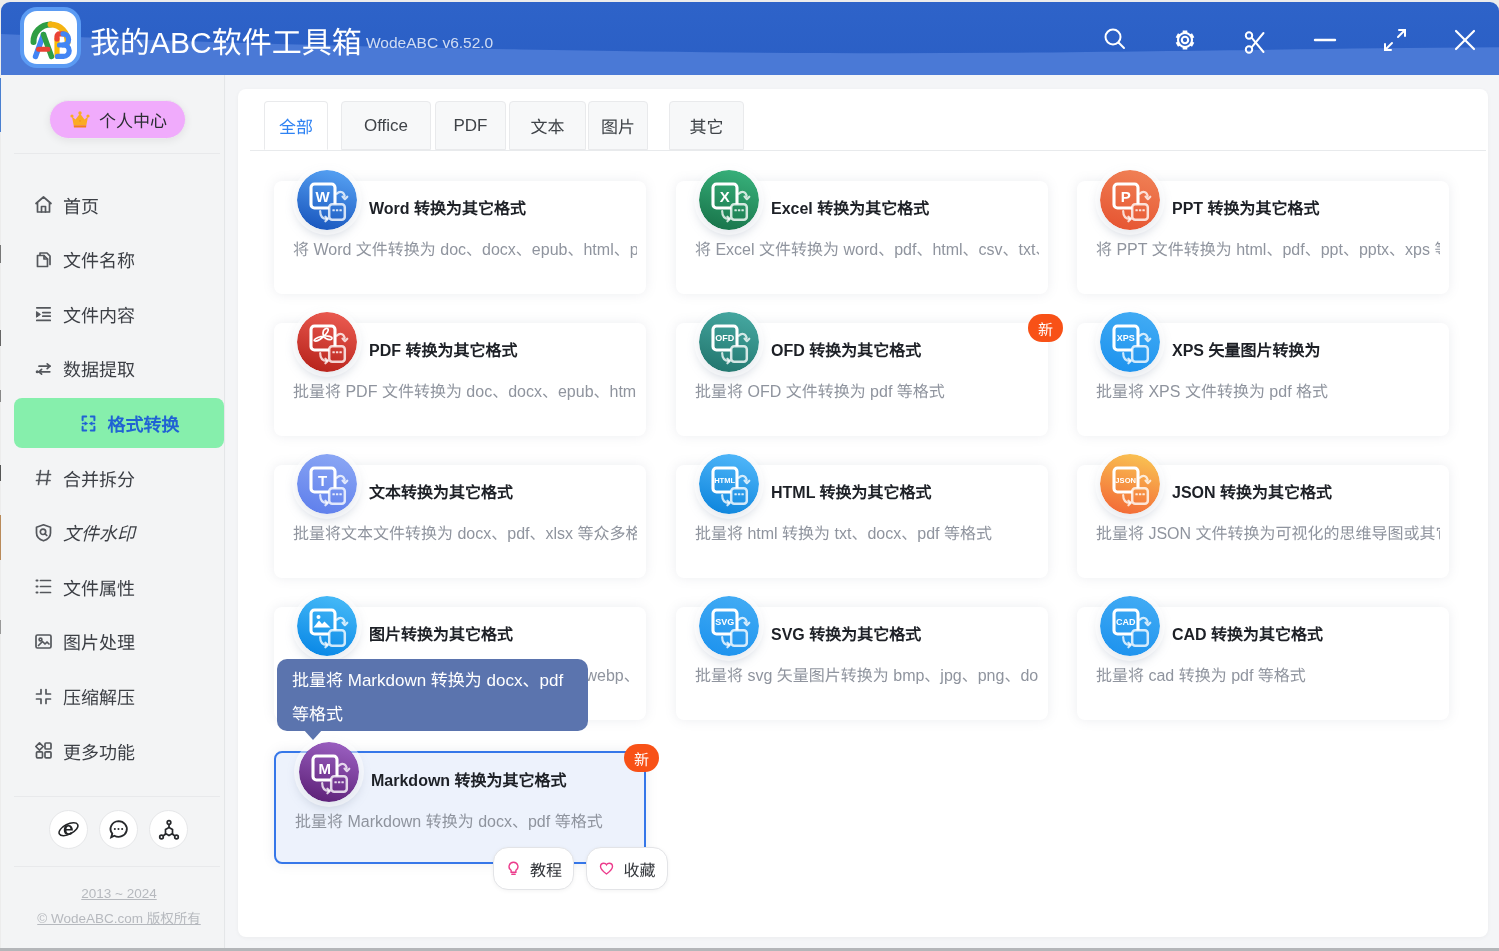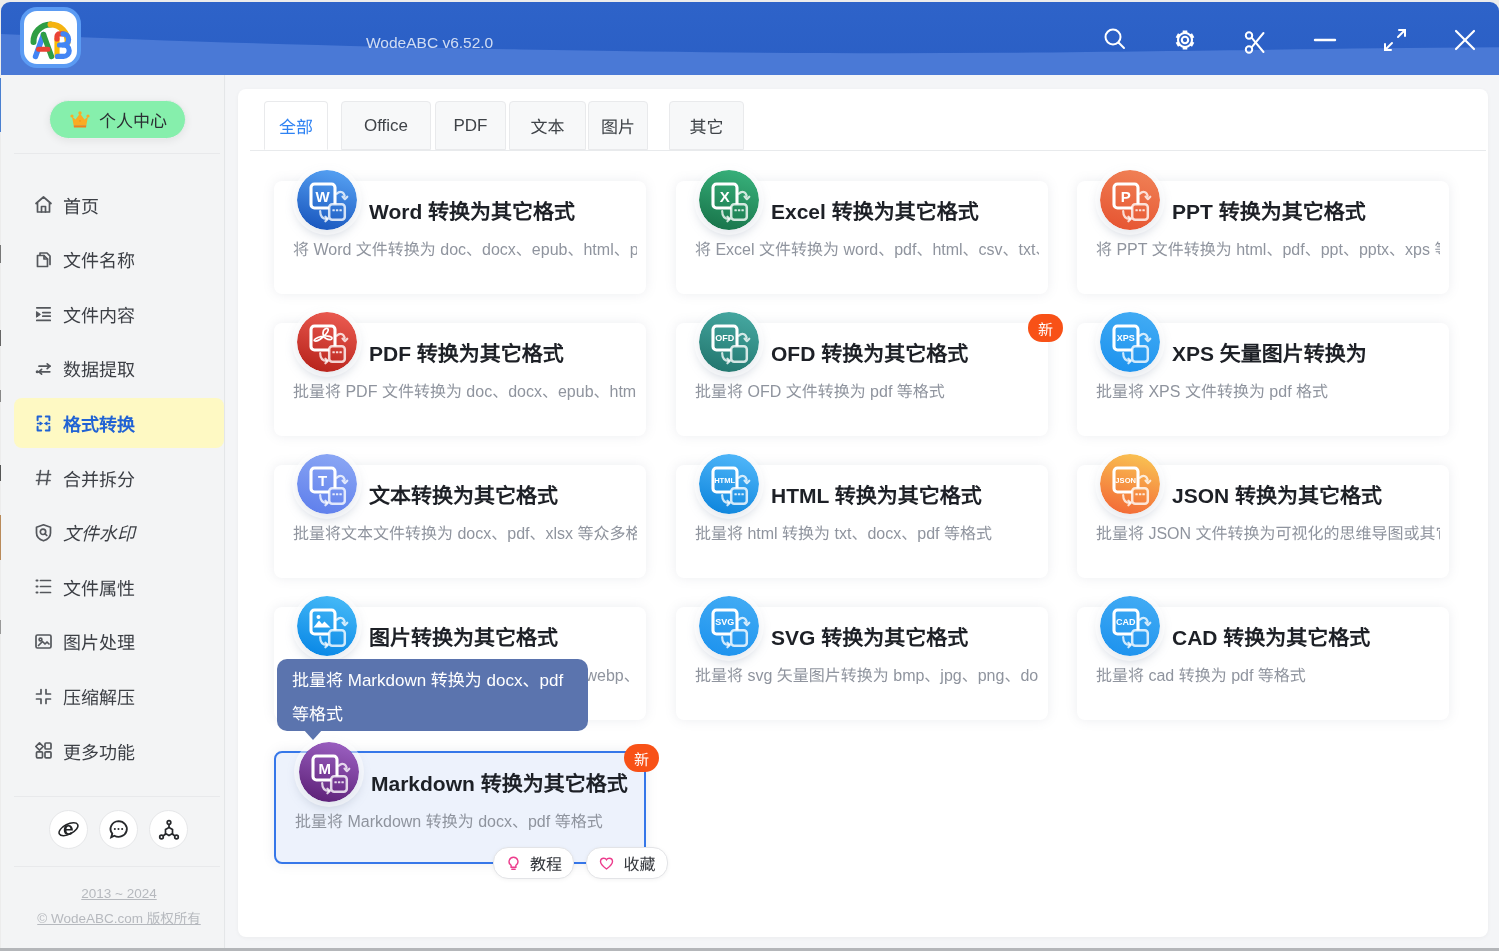--- a/index.html
+++ b/index.html
@@ -11,39 +11,39 @@
 #header { position:absolute; left:0; top:0; width:1498px; height:73px; background:linear-gradient(180deg,#2e63c9,#2a5ec4); }
 #hdrwave { position:absolute; left:0; top:0; width:1498px; height:73px; }
 #logo { position:absolute; left:19px; top:5px; width:61px; height:61px; background:#fff; border:4px solid #5b9bf3; border-radius:17px; }
 #title { position:absolute; left:89px; top:26px; color:#fff; font-size:30px; font-weight:500; line-height:30px; }
 #version { position:absolute; left:365px; top:33px; color:rgba(255,255,255,.78); font-size:15.5px; line-height:15px; }
 .hico { position:absolute; top:17px; width:42px; height:42px; }
 #sidebar { position:absolute; left:0; top:73px; width:224px; height:873px; background:#f3f4f5; border-right:1px solid #e4e6e8; }
 #main { position:absolute; left:225px; top:73px; width:1273px; height:873px; background:#f4f5f7; }
 #panel { position:absolute; left:237px; top:87px; width:1250px; height:848px; background:#fff; border-radius:8px; box-shadow:0 1px 4px rgba(0,0,0,.04); }
 
-#vipbtn { position:absolute; left:49px; top:100px; width:137px; height:39px; background:#86efac; border:1px solid #ebebed; border-radius:20px; box-shadow:0 2px 8px rgba(0,0,0,.07); display:flex; align-items:center; justify-content:center; font-size:17px; color:#2b2e33; }
+#vipbtn { position:absolute; left:49px; top:100px; width:137px; height:39px; background:#f0abfc; border:1px solid #ebebed; border-radius:20px; box-shadow:0 2px 8px rgba(0,0,0,.07); display:flex; align-items:center; justify-content:center; font-size:17px; color:#2b2e33; }
 .sdiv { position:absolute; left:4px; width:206px; height:1px; background:#e8e9eb; }
 .mitem { position:absolute; left:4px; width:210px; height:50px; border-radius:8px; display:flex; align-items:center; font-size:18px; color:#3c3f45; }
 .mitem svg { margin-left:19px; margin-right:9px; }
-.mitem.sel { background:#fef9c3; color:#2062d4; font-weight:bold; }
+.mitem.sel { background:#86efac; color:#2062d4; font-weight:bold;justify-content:center; }
 .cbtn { position:absolute; width:39px; height:39px; border-radius:50%; background:#fff; border:1px solid #e6e7e9; display:flex; align-items:center; justify-content:center; }
 .copyr { position:absolute; width:214px; text-align:center; color:#b6b9be; font-size:13.5px;text-decoration:underline; }
 
 .tab { position:absolute; top:101px; height:49px; background:#f7f8f9; border:1px solid #e9eaec; border-radius:4px 4px 0 0; display:flex; align-items:center; justify-content:center; font-size:17px; color:#3f4348; }
 .tab.on { background:#fff; border-bottom:1px solid #fff; color:#2e82f3; }
 #tabline { position:absolute; left:250px; top:150px; width:1236px; height:1px; background:#e8eaec; }
 
 .card { position:absolute; width:372px; height:113px; background:#fff; border-radius:8px; box-shadow:0 0 12px rgba(120,130,150,.14); }
-.card .ttl { position:absolute; left:95px; top:14px; font-size:21px; font-weight:bold; color:#1d2026; }
+.card .ttl { position:absolute; left:95px; top:14px; font-size:16px; font-weight:bold; color:#1d2026; }
 .card .dsc { position:absolute; left:19px; top:55px; width:344px; font-size:16px; color:#8f949e; white-space:nowrap; overflow:hidden; }
 .card .cicon { position:absolute; left:23px; top:-11px; width:60px; height:60px; border-radius:50%; box-shadow:0 0 0 5px rgba(255,255,255,.5), 0 5px 12px rgba(125,140,165,.4); }
 .badge { position:absolute; width:35px; height:28px; background:#f85117; border-radius:14px; color:#fff; font-size:15px; display:flex; align-items:center; justify-content:center; }
 .mdcard { background:#edf2fc !important; border:2px solid #3677e9; }
-.pill { position:absolute; height:32px; background:#fff; border:1px solid #e3e4e7; border-radius:15px; display:flex; align-items:center; justify-content:center; font-size:16px; color:#33363b; box-shadow:0 1px 4px rgba(0,0,0,.05); }
+.pill { position:absolute; height:43px; background:#fff; border:1px solid #e3e4e7; border-radius:15px; display:flex; align-items:center; justify-content:center; font-size:16px; color:#33363b; box-shadow:0 1px 4px rgba(0,0,0,.05); }
 #tooltip { position:absolute; left:277px; top:659px; width:311px; height:72px; background:#5b74ae; border-radius:10px; color:#fff; font-size:17px; line-height:34px; padding:5px 15px 0; z-index:30; box-sizing:border-box; }
 #tooltip:after { content:""; position:absolute; left:26px; bottom:-9px; border:10px solid transparent; border-top:11px solid #5b74ae; border-bottom:none; }
 .lstrip { position:absolute; left:0; width:2px; }
 </style>
 </head>
 <body>
 
 <div class="lstrip" style="top:78px;height:54px;background:#4a7fd0;"></div>
 <div class="lstrip" style="top:245px;height:18px;background:#777;"></div>
 <div class="lstrip" style="top:330px;height:16px;background:#666;"></div>
@@ -65,20 +65,21 @@
       <path d="M26.5,13.5 A17,17 0 0 1 43.5,31.5" fill="none" stroke="#f5b310" stroke-width="6" stroke-linecap="round"></path>
       <path d="M11.5,45.5 L19.5,23.5" fill="none" stroke="#4285f4" stroke-width="5.4" stroke-linecap="round"></path>
       <path d="M19.5,23.5 L27.5,45.5" fill="none" stroke="#2f9e44" stroke-width="5.4" stroke-linecap="round"></path>
       <path d="M14.5,38.2 L24,38.2" fill="none" stroke="#ea4335" stroke-width="5" stroke-linecap="round"></path>
       <path d="M33,45 L33,28" fill="none" stroke="#fbbc05" stroke-width="5.2" stroke-linecap="round"></path>
       <path d="M33,28 L33,25.3 a2.5,2.5 0 0 1 2.5,-2.5 L39,22.8" fill="none" stroke="#ea4335" stroke-width="5.2" stroke-linecap="round"></path>
       <path d="M39,22.8 a5.6,5.6 0 0 1 0,11.2 L35.5,34" fill="none" stroke="#4285f4" stroke-width="5.2" stroke-linecap="round"></path>
       <path d="M39.5,34 a5.7,5.7 0 0 1 0,11.4 L33.5,45.4" fill="none" stroke="#4285f4" stroke-width="5.2" stroke-linecap="round"></path>
     </svg>
   </div>
+  <div id="title">我的ABC软件工具箱</div>
   <div id="version">WodeABC v6.52.0</div>
 
   <svg class="hico" style="left:1093px" viewBox="0 0 42 42">
       <circle cx="19" cy="18" r="7.5" fill="none" stroke="#fff" stroke-width="2"></circle>
       <path d="M24.5,23.5 L30,29" stroke="#fff" stroke-width="2" stroke-linecap="round"></path>
     </svg>
   <svg class="hico" style="left:1163px" viewBox="0 0 42 42">
       <g fill="none" stroke="#fff" stroke-width="2.1">
         <circle cx="21" cy="21" r="7.0"></circle>
         <circle cx="21" cy="21" r="3.2"></circle>

